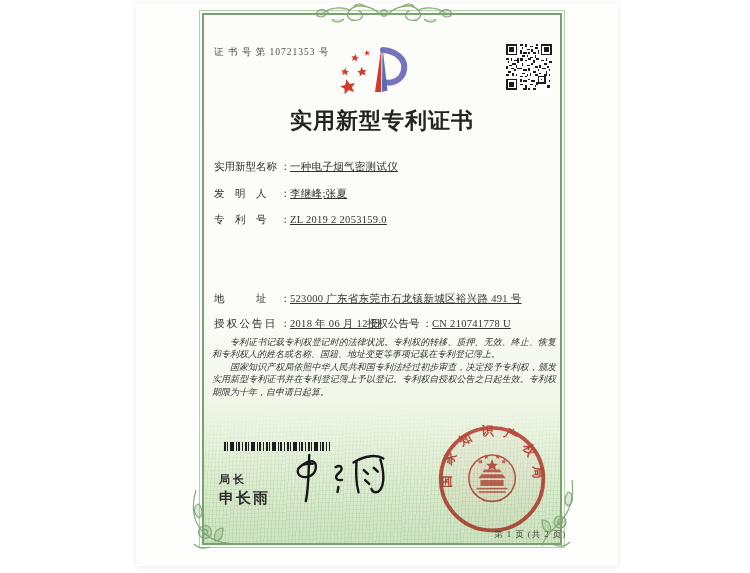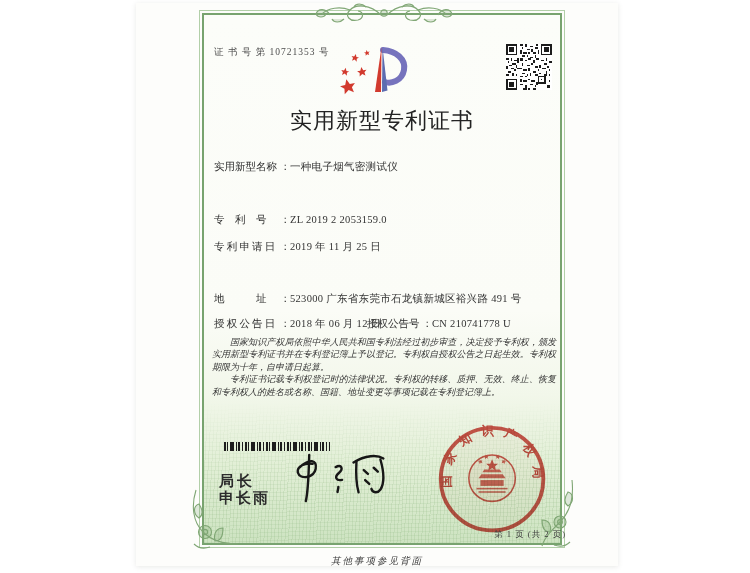--- a/index.html
+++ b/index.html
@@ -22,46 +22,46 @@
            -webkit-mask-image:linear-gradient(180deg, transparent 0%, #000 65%);
            mask-image:linear-gradient(180deg, transparent 0%, #000 65%); }
 
   .ornament { position:absolute; pointer-events:none; }
 
   
   .cert-no { position:absolute; left:214px; top:46px; font-size:9.5px; color:#4c4c4c; letter-spacing:1px; }
   .logo   { position:absolute; left:338px; top:44px; width:74px; height:52px; }
   .qr     { position:absolute; left:506px; top:44px; width:46px; height:46px; }
   .title  { position:absolute; left:202px; top:106px; width:360px; text-align:center;
-            font-size:22px; font-weight:normal; color:#232323; letter-spacing:1px; }
+            font-size:22px; font-weight:bold; color:#232323; letter-spacing:1px; }
 
   
   .row { position:absolute; left:214px; width:344px; font-size:10.5px; color:#333; white-space:nowrap; }
   .flabel { display:inline-block; width:66px; color:#2f2f2f; }
   .fcolon { display:inline-block; width:10px; color:#2f2f2f; }
-  .fvalue { letter-spacing:.3px; color:#333; }
+  .fvalue { letter-spacing:.3px; color:#333;text-decoration:underline; }
   .r1{top:160px} .r2{top:187px} .r3{top:213px} .r4{top:240px} .r5{top:266px} .r6{top:292px}
   .r4 .flabel { letter-spacing:2.2px; }
   .grant { position:absolute; left:214px; top:317px; width:344px; font-size:10.5px; white-space:nowrap; }
   .grant .flabel { letter-spacing:2.2px; }
   .grant2 { position:absolute; left:153px; top:0; }
   .grant2 .flabel { width:55px; letter-spacing:0; }
 
   
   .paras { position:absolute; left:212px; top:336px; width:344px; font-size:9px; line-height:12.4px;
            color:#353535; font-style:italic; text-align:justify; }
   .paras p { text-indent:2em; margin:0; }
 
   
   .barcode { position:absolute; left:224px; top:442px; width:106px; height:9px;
              background:
                repeating-linear-gradient(90deg,#1d1d1d 0 1px, transparent 1px 3px),
                repeating-linear-gradient(90deg,#1d1d1d 0 2px, transparent 2px 7px); }
 
-  .director-title { position:absolute; left:219px; top:472px; font-size:15px; font-weight:bold;
+  .director-title { position:absolute; left:219px; top:472px; font-size:11px; font-weight:bold;
                     letter-spacing:3px; color:#2c2c2c; }
   .director-name  { position:absolute; left:219px; top:489px; font-size:15px; font-weight:bold;
                     letter-spacing:2px; color:#2c2c2c; }
   .signature { position:absolute; left:286px; top:451px; width:104px; height:52px; transform:rotate(-2deg); }
 
   
   .seal { position:absolute; left:430px; top:424px; width:128px; height:118px; mix-blend-mode:multiply; opacity:.93; }
   .seal-date { position:absolute; left:423px; top:481px; width:136px; text-align:center;
                font-size:10.5px; font-weight:bold; color:#c23b35; letter-spacing:.5px;
                mix-blend-mode:multiply; }
@@ -163,40 +163,40 @@
                M9 22h1v2h-1z M11 23h2v1h-2z M14 22h1v1h-1z M16 23h2v1h-2z M19 24h1v2h-1z M27 23h1v1h-1z
                M9 25h2v1h-2z M12 26h1v2h-1z M15 25h2v1h-2z M18 26h1v1h-1z M26 26h2v2h-2z M11 28h2v1h-2z M14 28h1v1h-1z M17 28h2v1h-2z"></path>
     </g>
   </svg>
 
   <div class="title">实用新型专利证书</div>
 
   <div class="row r1">
     <span class="flabel">实用新型名称</span><span class="fcolon">：</span><span class="fvalue">一种电子烟气密测试仪</span>
   </div>
+  <div class="row r2">
+    <span class="flabel">发　明　人</span><span class="fcolon">：</span><span class="fvalue">李继峰;张夏</span>
+  </div>
   <div class="row r3">
     <span class="flabel">专　利　号</span><span class="fcolon">：</span><span class="fvalue">ZL 2019 2 2053159.0</span>
-  </div>
-  <div class="row r4">
-    <span class="flabel">专利申请日</span><span class="fcolon">：</span><span class="fvalue">2019 年 11 月 25 日</span>
   </div>
   <div class="row r6">
     <span class="flabel">地　　　址</span><span class="fcolon">：</span><span class="fvalue">523000 广东省东莞市石龙镇新城区裕兴路 491 号</span>
   </div>
 
   <div class="grant">
     <span class="flabel">授权公告日</span><span class="fcolon">：</span><span class="fvalue">2018 年 06 月 12 日</span>
     <span class="grant2">
       <span class="flabel">授权公告号</span><span class="fcolon">：</span><span class="fvalue">CN 210741778 U</span>
     </span>
   </div>
 
   <div class="paras">
+    <p>专利证书记载专利权登记时的法律状况。专利权的转移、质押、无效、终止、恢复和专利权人的姓名或名称、国籍、地址变更等事项记载在专利登记簿上。</p>
     <p>国家知识产权局依照中华人民共和国专利法经过初步审查，决定授予专利权，颁发实用新型专利证书并在专利登记簿上予以登记。专利权自授权公告之日起生效。专利权期限为十年，自申请日起算。</p>
-    <p>专利证书记载专利权登记时的法律状况。专利权的转移、质押、无效、终止、恢复和专利权人的姓名或名称、国籍、地址变更等事项记载在专利登记簿上。</p>
   </div>
 
   <div class="barcode"></div>
   <div class="director-title">局长</div>
   <div class="director-name">申长雨</div>
 
   <svg class="signature" viewBox="0 0 104 52">
     <g fill="none" stroke="#171717" stroke-width="2.4" stroke-linecap="round" stroke-linejoin="round">
       <path d="M14,15 C24,6 32,8 30,17 C28,26 14,28 12,20 C11,14 20,10 27,12"></path>
       <path d="M24,3 C23,18 22,38 19,49"></path>
@@ -229,14 +229,13 @@
         <path d="M48,56 L76,56 L73,52 L51,52 Z"></path>
         <path d="M52,50 L72,50 L70,47 L54,47 Z"></path>
         <rect x="50" y="58" width="24" height="6"></rect>
         <rect x="46" y="66" width="32" height="1.6"></rect>
         <rect x="48" y="69.5" width="28" height="1.6"></rect>
       </g>
     </g>
   </svg>
 
   <div class="page-no">第 1 页 (共 2 页)</div>
-  <div class="back-note">其他事项参见背面</div>
 </div>
 
 </body></html>

